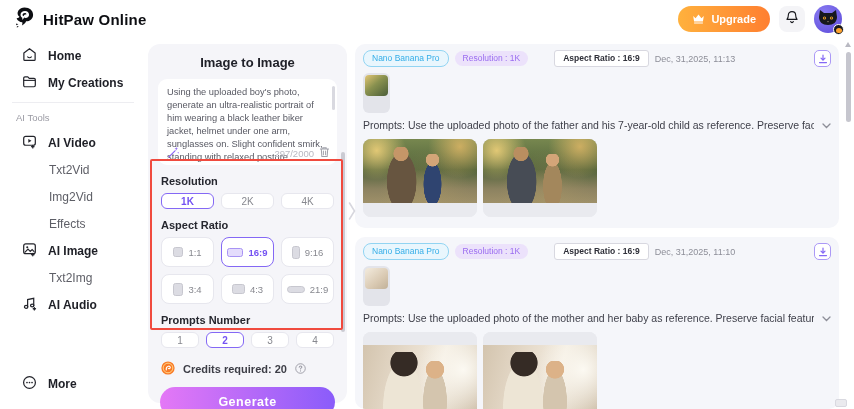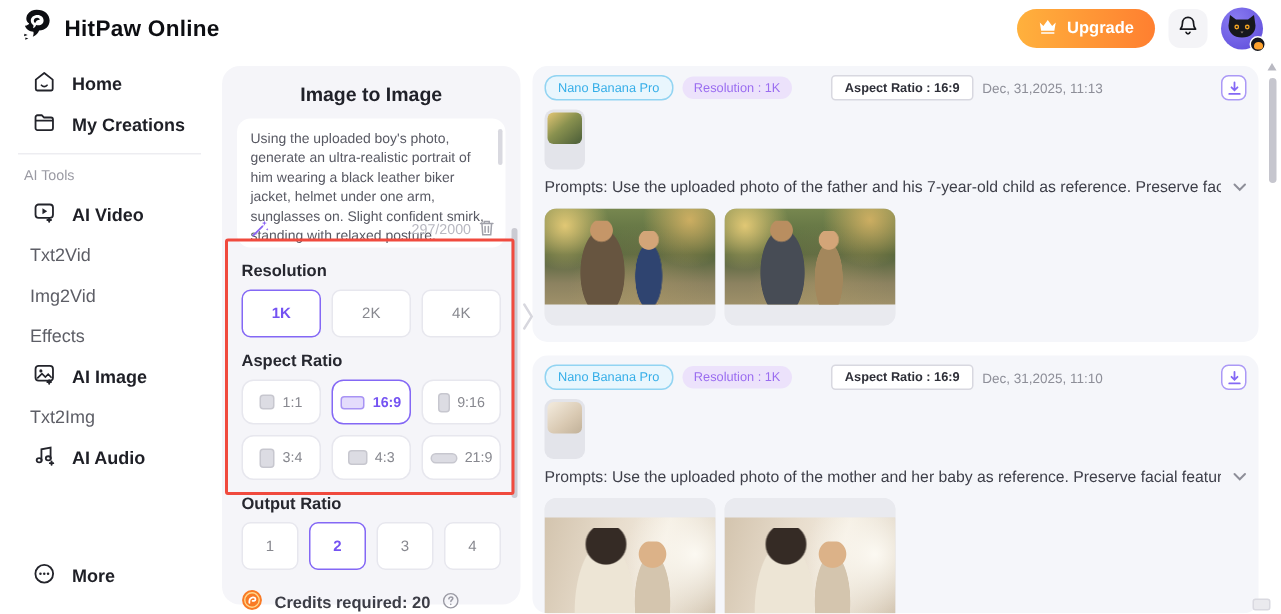--- a/index.html
+++ b/index.html
@@ -27,39 +27,39 @@
     background:radial-gradient(circle at 35% 30%,#8a7cf2,#5b49d9);overflow:visible;}
   .avatar svg{position:absolute;left:3px;top:4px;}
   .avatar-badge{position:absolute;right:-2px;bottom:-2px;width:11px;height:11px;border-radius:50%;
     background:#17181d;border:1px solid #fff;}
   .avatar-badge::after{content:"";position:absolute;left:2px;top:3px;width:6px;height:5px;
     border-radius:50% 50% 40% 40%;background:#ffa32e;}
   
   .sidebar{position:absolute;top:38px;left:0;width:146px;bottom:0;background:#fff;z-index:5;}
   .side-item{display:flex;align-items:center;gap:11px;height:27px;padding-left:22px;
     font-size:12px;font-weight:700;color:#1e1f26;cursor:pointer;}
-  .side-sub{display:flex;align-items:center;height:27px;padding-left:20px;font-size:12px;
+  .side-sub{display:flex;align-items:center;height:27px;padding-left:49px;font-size:12px;
     color:#5d5e66;cursor:pointer;}
   .side-sub.active{background:#efe9fe;border-radius:9px;margin:0 19px 0 12px;padding-left:37px;
     color:#7a4ff5;font-weight:800;}
   .side-divider{height:1px;background:#ededf1;margin:6px 12px 5px;}
   .side-section{padding:4px 0 6px 16px;font-size:9.5px;color:#9a9aa3;}
   .side-more{position:absolute;left:0;top:332px;width:100%;}
   
   .panel{position:absolute;left:148px;top:44px;width:199px;height:359px;background:#f5f5f9;
     border-radius:12px;padding:8px 10px;z-index:2;}
   .panel-title{text-align:center;font-size:13px;font-weight:800;color:#202129;margin:3px 0 9px;}
   .prompt-box{position:relative;background:#fff;border-radius:9px;height:86px;
     padding:7px 11px 18px 9px;font-size:9.3px;line-height:1.4;color:#585963;overflow:hidden;}
   .prompt-scroll{position:absolute;right:2px;top:7px;width:3px;height:24px;background:#d9d9e0;border-radius:2px;}
   .prompt-foot{position:absolute;left:9px;right:7px;bottom:3px;display:flex;align-items:center;}
   .char-counter{margin-left:auto;margin-right:5px;font-size:9.5px;color:#b8b8c1;}
   .sec-label{font-size:11px;font-weight:800;color:#26272f;margin:10px 3px 6px;}
   .opt-row{display:flex;gap:7px;margin:0 3px;}
-  .opt{flex:1;height:32px;background:#fff;border:1px solid #e7e7ee;border-radius:6px;
+  .opt{flex:1;height:16px;background:#fff;border:1px solid #e7e7ee;border-radius:6px;
     display:flex;align-items:center;justify-content:center;font-size:10px;color:#87888f;cursor:pointer;}
   .opt.sel{border:1.2px solid #8468f5;color:#7452f2;font-weight:700;}
   .ratio-grid{display:grid;grid-template-columns:repeat(3,1fr);gap:7px;margin:0 3px;}
   .ratio{height:30px;background:#fff;border:1px solid #e7e7ee;border-radius:8px;display:flex;
     align-items:center;justify-content:center;gap:5px;font-size:9.5px;color:#87888f;cursor:pointer;}
   .ratio.sel{border:1.4px solid #8468f5;color:#7452f2;font-weight:700;}
   .glyph{background:#dcdce3;border:1px solid #c7c7cf;border-radius:2.5px;}
   .ratio.sel .glyph{background:#e4dcfc;border-color:#a893f4;}
   .g11{width:10px;height:10px;} .g169{width:16px;height:9px;} .g916{width:8px;height:13px;}
   .g34{width:10px;height:13px;} .g43{width:13px;height:10px;} .g219{width:18px;height:7px;border-radius:4px;}
@@ -297,21 +297,21 @@
       <div class="ratio">
           <span class="glyph g43"></span>
           <span>4:3</span>
         </div>
       <div class="ratio">
           <span class="glyph g219"></span>
           <span>21:9</span>
         </div>
     </div>
 
-    <div class="sec-label">Output Ratio</div>
+    <div class="sec-label">Prompts Number</div>
     <div class="opt-row">
       <div class="opt">
           <span>1</span>
         </div>
       <div class="opt sel">
           <span>2</span>
         </div>
       <div class="opt">
           <span>3</span>
         </div>

